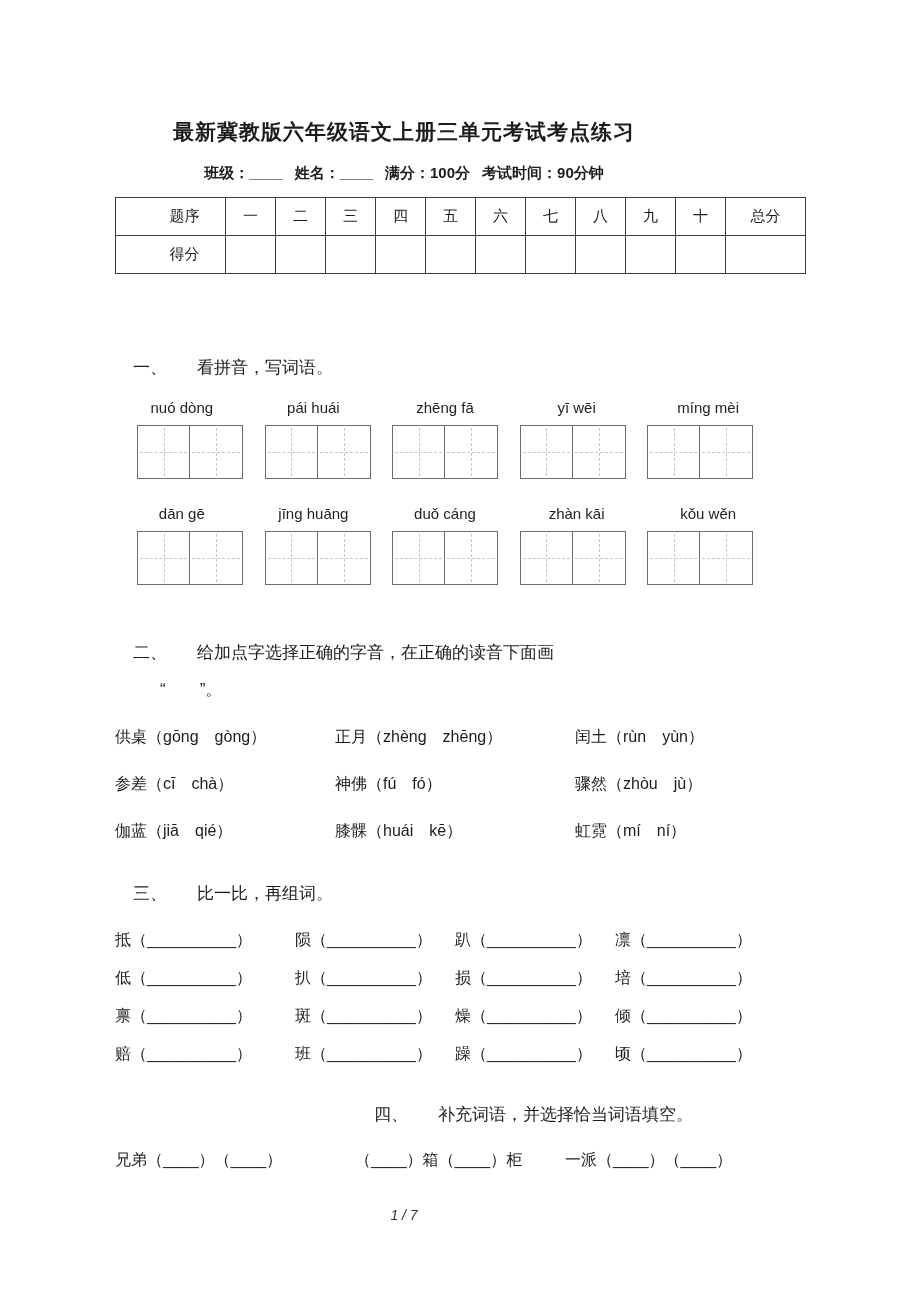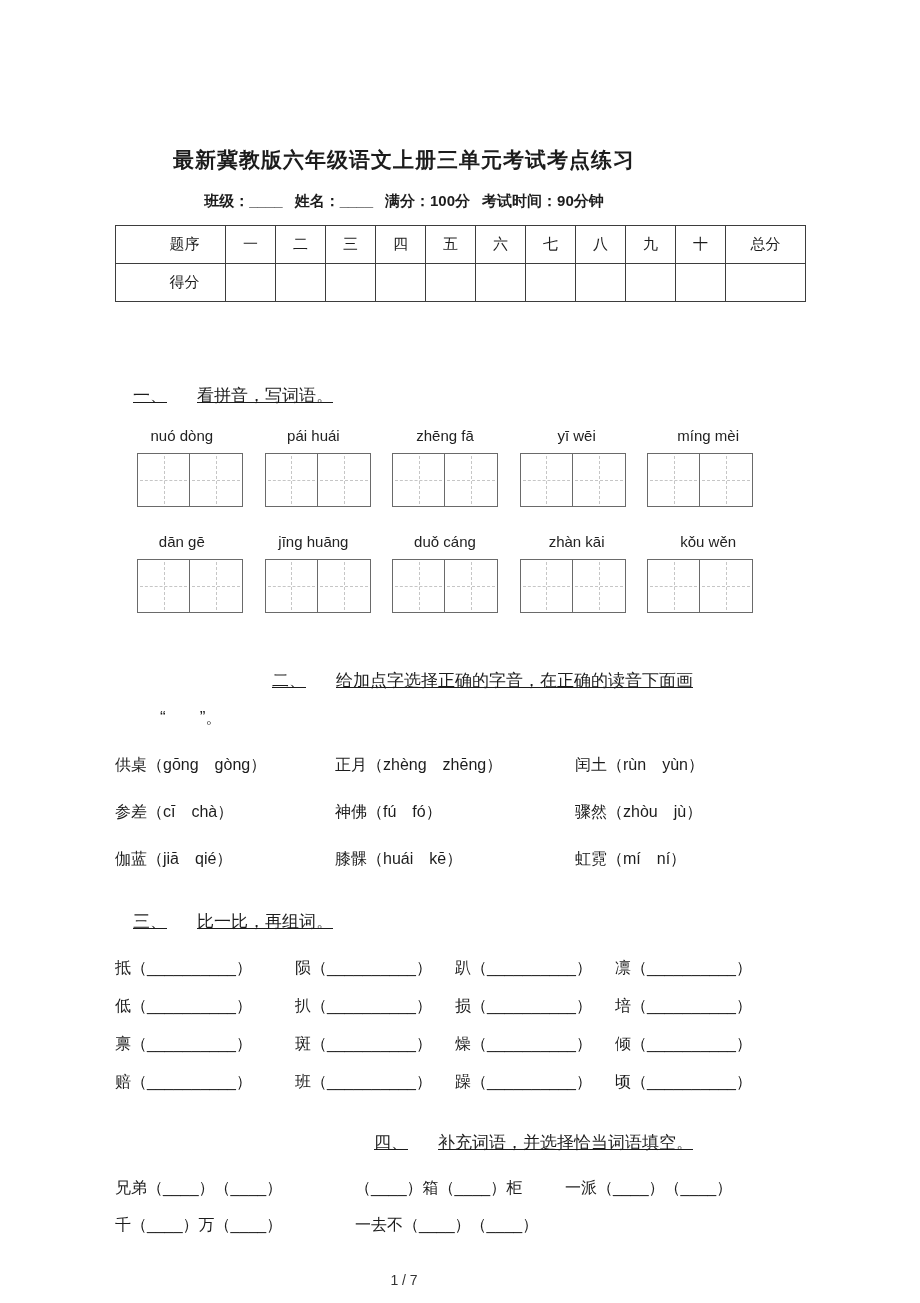--- a/index.html
+++ b/index.html
@@ -2,39 +2,39 @@
 <html><head>
 <meta charset="utf-8">
 <style>
   * { margin:0; padding:0; box-sizing:border-box; }
   html,body { background:#ffffff; }
   body {
     width:920px; height:1303px; overflow:hidden;
     font-family:"Liberation Sans","DejaVu Sans",sans-serif;
     color:#1c1c1c;
   }
-  .page { padding:118px 115px 0 115px; width:808px;margin-top:28px; }
+  .page { padding:118px 115px 0 115px; width:808px; }
 
   .doc-title { font-size:21px; font-weight:bold; text-align:center; letter-spacing:1px; }
 
   .meta-line { margin-top:18px; font-size:15px; text-align:center; white-space:nowrap;font-weight:bold; }
   .meta-line span { margin:0 6px; }
 
   table.score-table { border-collapse:collapse; table-layout:fixed; width:690px; margin-top:14px; }
   table.score-table td {
     border:1px solid #3d3d3d; height:38px; text-align:center;
     font-size:15px; vertical-align:middle;
   }
   td.c-label { text-align:left; padding-left:28px; }
 
-  .sec-head { margin-top:0; font-size:17px; padding-left:18px; white-space:nowrap;text-decoration:underline; }
+  .sec-head { margin-top:0; font-size:17px; padding-left:18px; white-space:nowrap; }
   .sec-num { margin-right:30px; }
 
   .mt-sec1 { margin-top:82px; }
-  .mt-sec2 { margin-top:56px;text-align:right; }
+  .mt-sec2 { margin-top:56px; }
   .mt-sec3 { margin-top:40px; }
   .mt-sec4 { margin-top:30px;text-align:right; }
 
   .grid-cols { display:flex; justify-content:space-between; width:616px; margin-left:22px; }
   .gcol { width:106px; display:flex; flex-direction:column; align-items:center; }
   .pinyin-row { margin-top:20px; height:20px;gap:42px; }
   .pinyin { font-size:15px; white-space:nowrap; color:#222; }
   .grids-row { margin-top:6px; }
   .row-gap2 { margin-top:26px; }
 
@@ -63,21 +63,21 @@
   .s4-row1 {
     margin-top:24px; display:grid; grid-template-columns:240px 210px auto;
     font-size:16px; white-space:nowrap;
   }
   .s4-row2 {
     margin-top:16px; display:grid; grid-template-columns:240px auto;
     font-size:16px; white-space:nowrap;
   }
   .blank-text { letter-spacing:0; }
 
-  .footer { margin-top:36px; text-align:center; font-size:14px; color:#333; }
+  .footer { margin-top:36px; text-align:center; font-size:14px; color:#333;font-style:italic; }
 </style>
 </head>
 <body>
 
 <div class="page">
 
   <div class="doc-title">最新冀教版六年级语文上册三单元考试考点练习</div>
 
   <div class="meta-line">
     <span>班级：____</span><span>姓名：____</span><span>满分：100分</span><span>考试时间：90分钟</span>
@@ -276,20 +276,16 @@
 
   <div class="sec-head mt-sec4">
     <span class="sec-num">四、</span><span>补充词语，并选择恰当词语填空。</span>
   </div>
 
   <div class="s4-row1">
     <span class="blank-text">兄弟（____）（____）</span>
     <span class="blank-text">（____）箱（____）柜</span>
     <span class="blank-text">一派（____）（____）</span>
   </div>
-  <div class="s4-row2">
-    <span class="blank-text">千（____）万（____）</span>
-    <span class="blank-text">一去不（____）（____）</span>
-  </div>
 
   <div class="footer">1 / 7</div>
 
 </div>
 
 </body></html>

